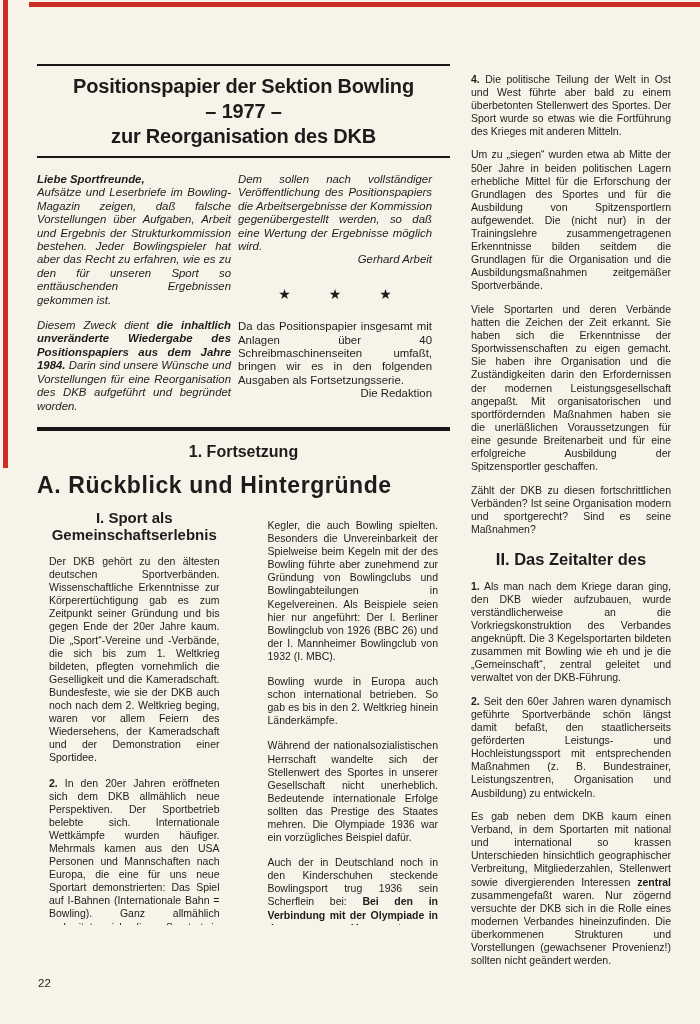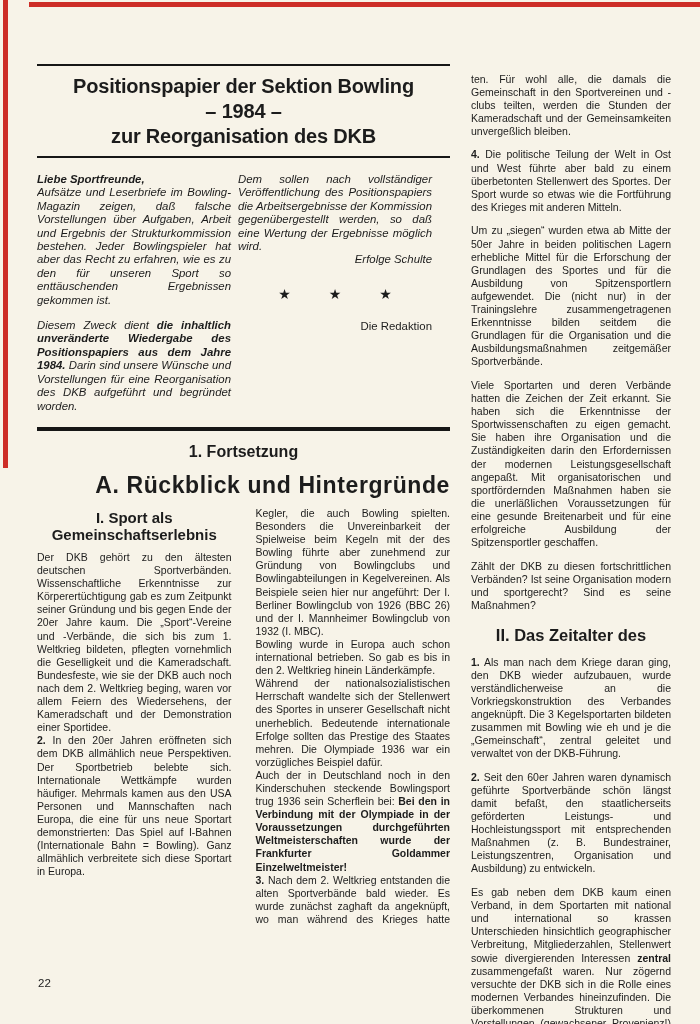--- a/index.html
+++ b/index.html
@@ -26,26 +26,26 @@
                text-align:justify; }
   .intro-col p { margin:0; }
   .intro-col p + p { margin-top:12px; }
   .salutation { font-weight:bold; }
   .sig { text-align:right; margin-top:0 !important; }
   .stars { text-align:center; font-style:normal; font-size:14px; letter-spacing:17px;
            padding-left:17px; margin:21px 0 19px !important; }
   .plain { font-style:normal; }
 
   #continuation { text-align:center; font-weight:bold; font-size:16px; margin:12px 0 11px; }
-  #main-heading { text-align:right; font-weight:bold; font-size:23px; letter-spacing:0.6px;
+  #main-heading { text-align:left; font-weight:bold; font-size:23px; letter-spacing:0.6px;
                   white-space:nowrap; margin:0 0 8px; }
 
   .body-cols { display:flex; gap:24px; height:418px; overflow:hidden; }
   .body-col { width:196px; font-size:10.5px; line-height:13.1px; text-align:justify; }
-  .body-col p, .right-col p { margin:0; }
+  .body-col p, .right-col p { margin:12px; }
   h3.sub { text-align:center; font-weight:bold; font-size:15px; line-height:17px;
            margin:2px 0 8px; }
   h3.sub span { display:block; }
 
   #right-col { position:absolute; left:471px; top:62px; width:200px;
                font-size:10.5px; line-height:13.1px; text-align:justify; }
   #right-col h3.sub { font-size:16.5px; line-height:19px; margin:14px 0 9px; }
 
   #page-number { position:absolute; left:38px; top:977px; font-size:11.5px; }
   b { font-weight:bold; }
@@ -53,35 +53,36 @@
 </head>
 <body>
 
 <div id="red-top" class="red-edge"></div>
 <div id="red-left" class="red-edge"></div>
 
 <div id="left-block">
   <div class="rule"></div>
   <h1 id="title">
     <span>Positionspapier der Sektion Bowling</span>
-    <span>– 1984 –</span>
+    <span>– 1977 –</span>
     <span>zur Reorganisation des DKB</span>
   </h1>
   <div class="rule"></div>
 
   <div class="intro-cols">
     <div class="intro-col">
       <p class="salutation">Liebe Sportfreunde,</p>
       <span><p><span>Aufsätze und Leserbriefe im Bowling-Magazin zeigen, daß falsche Vorstellungen über Aufgaben, Arbeit und Ergebnis der Strukturkommission bestehen. Jeder Bowlingspieler hat aber das Recht zu erfahren, wie es zu den für unseren Sport so enttäuschenden Ergebnissen gekommen ist.</span></p><p><span>Diesem Zweck dient </span><b>die inhaltlich unveränderte Wiedergabe des Positionspapiers aus dem Jahre 1984.</b><span> Darin sind unsere Wünsche und Vorstellungen für eine Reorganisation des DKB aufgeführt und begründet worden.</span></p></span>
     </div>
     <div class="intro-col">
       <span></span>
       <p id="fw"><span>Dem sollen nach vollständiger Veröffentlichung des Positionspapiers die Arbeitsergebnisse der Kommission gegenübergestellt werden, so daß eine Wertung der Ergebnisse möglich wird.</span></p>
-      <p class="sig">Erfolge Schulte</p>
+      <p class="sig">Gerhard Arbeit</p>
       <p class="stars">★ ★ ★</p>
+      <p class="plain" id="note"><span>Da das Positionspapier insgesamt mit Anlagen über 40 Schreibmaschinenseiten umfaßt, bringen wir es in den folgenden Ausgaben als Fortsetzungsserie.</span></p>
       <p class="sig plain">Die Redaktion</p>
     </div>
   </div>
 
   <div class="rule-thick"></div>
   <h2 id="continuation">1. Fortsetzung</h2>
   <h2 id="main-heading">A. Rückblick und Hintergründe</h2>
 
   <div class="body-cols">
     <div class="body-col">
@@ -101,21 +102,20 @@
           <p><span>Während der nationalsozialistischen Herrschaft wandelte sich der Stellenwert des Sportes in unserer Gesellschaft nicht unerheblich. Bedeutende internationale Erfolge sollten das Prestige des Staates mehren. Die Olympiade 1936 war ein vorzügliches Beispiel dafür.</span></p>
           <p><span>Auch der in Deutschland noch in den Kinderschuhen steckende Bowlingsport trug 1936 sein Scherflein bei: </span><b>Bei den in Verbindung mit der Olympiade in der Voraussetzungen durchgeführten Weltmeisterschaften wurde der Frankfurter Goldammer Einzelweltmeister!</b></p>
           <p><b>3.</b><span> Nach dem 2. Weltkrieg entstanden die alten Sportverbände bald wieder. Es wurde zunächst zaghaft da angeknüpft, wo man während des Krieges hatte aufhören müssen. Es gab Wichtigeres für uns zu tun. Wir waren arm, hatten Hunger, mußten unsere Städte und Fabriken neu aufbauen.</span></p>
         </div>
     </div>
   </div>
 </div>
 
 <div id="right-col">
   <div>
-      <p><span>ten. Für wohl alle, die damals die Gemeinschaft in den Sportvereinen und -clubs teilten, werden die Stunden der Kameradschaft und der Gemeinsamkeiten unvergeßlich bleiben.</span></p>
       <p><b>4.</b><span> Die politische Teilung der Welt in Ost und West führte aber bald zu einem überbetonten Stellenwert des Sportes. Der Sport wurde so etwas wie die Fortführung des Krieges mit anderen Mitteln.</span></p>
       <p><span>Um zu „siegen“ wurden etwa ab Mitte der 50er Jahre in beiden politischen Lagern erhebliche Mittel für die Erforschung der Grundlagen des Sportes und für die Ausbildung von Spitzensportlern aufgewendet. Die (nicht nur) in der Trainingslehre zusammengetragenen Erkenntnisse bilden seitdem die Grundlagen für die Organisation und die Ausbildungsmaßnahmen zeitgemäßer Sportverbände.</span></p>
       <p><span>Viele Sportarten und deren Verbände hatten die Zeichen der Zeit erkannt. Sie haben sich die Erkenntnisse der Sportwissenschaften zu eigen gemacht. Sie haben ihre Organisation und die Zuständigkeiten darin den Erfordernissen der modernen Leistungsgesellschaft angepaßt. Mit organisatorischen und sportfördernden Maßnahmen haben sie die unerläßlichen Voraussetzungen für eine gesunde Breitenarbeit und für eine erfolgreiche Ausbildung der Spitzensportler geschaffen.</span></p>
       <p><span>Zählt der DKB zu diesen fortschrittlichen Verbänden? Ist seine Organisation modern und sportgerecht? Sind es seine Maßnahmen?</span></p>
     </div>
   <h3 class="sub">
     <span>II. Das Zeitalter des</span>
   </h3>
   <div>
       <p><b>1.</b><span> Als man nach dem Kriege daran ging, den DKB wieder aufzubauen, wurde verständlicherweise an die Vorkriegskonstruktion des Verbandes angeknüpft. Die 3 Kegelsportarten bildeten zusammen mit Bowling wie eh und je die „Gemeinschaft“, zentral geleitet und verwaltet von der DKB-Führung.</span></p>

